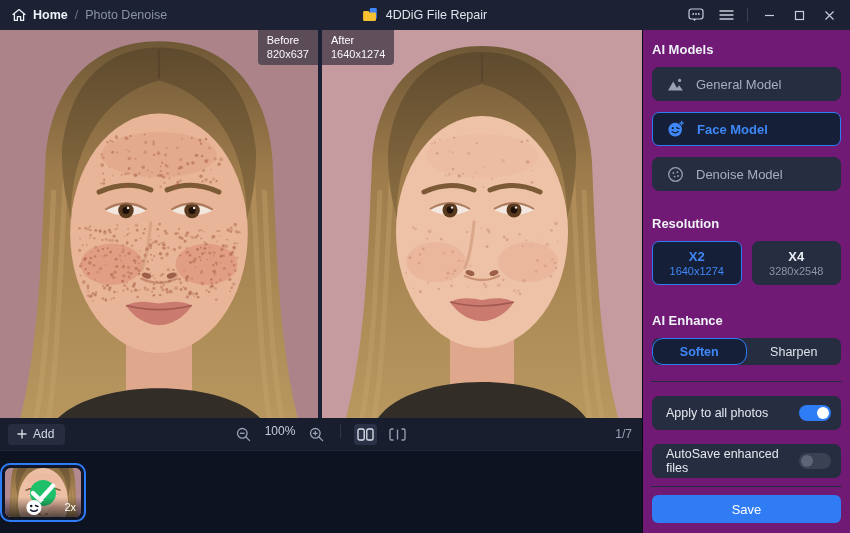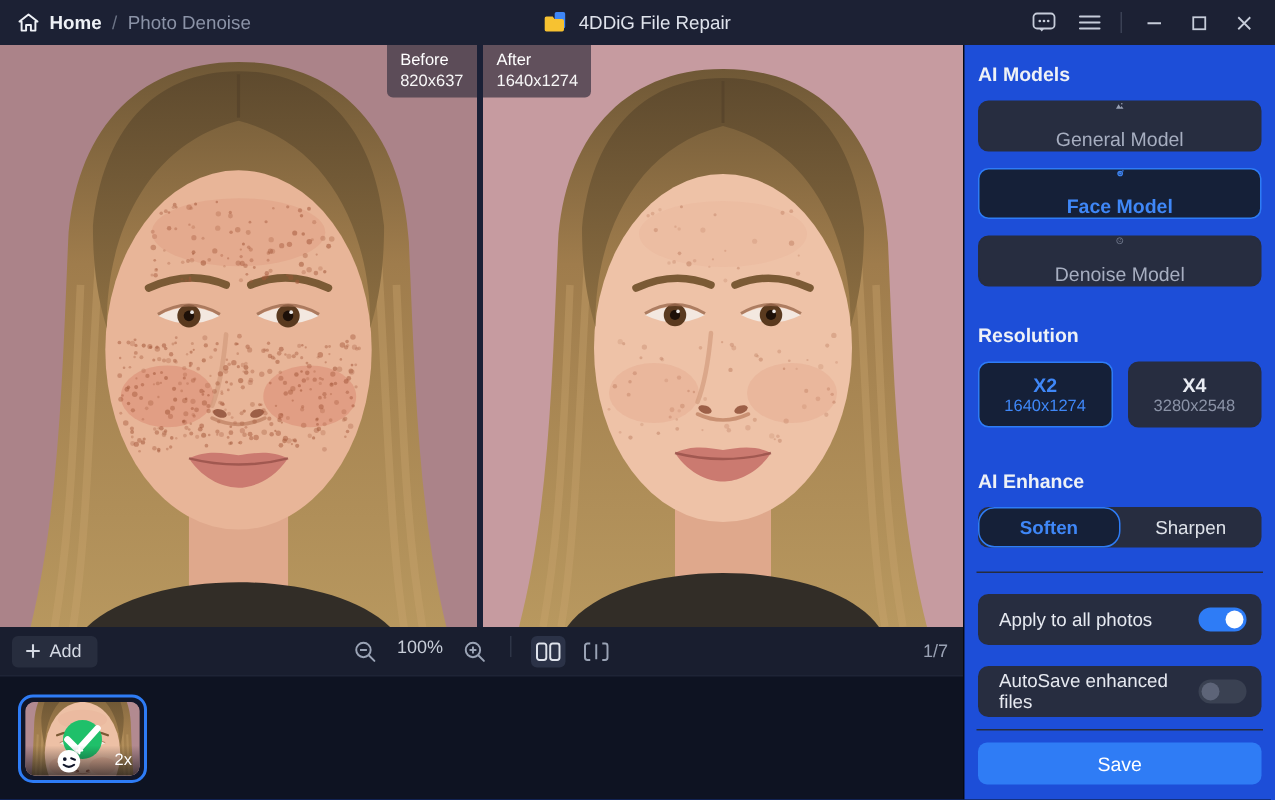--- a/index.html
+++ b/index.html
@@ -15,21 +15,21 @@
   .crumb-page { color:#8b93a7; }
   .tb-center { position:absolute; left:50%; top:0; transform:translateX(-50%); height:30px; display:flex; align-items:center; gap:7px; font-size:12.5px; color:#dfe3ec; }
   .tb-right { margin-left:auto; display:flex; align-items:center; gap:4px; padding-right:8px; }
   .tb-btn { width:26px; height:22px; display:flex; align-items:center; justify-content:center; color:#c6ccd9; font-size:13px; border-radius:4px; cursor:default; }
   .tb-sep { width:1px; height:14px; background:#3a4154; margin:0 4px; }
 
   
   .content { flex:1; display:flex; min-height:0; }
   .main { width:642px; display:flex; flex-direction:column; min-width:0; }
   .v-divider { width:1px; background:#060a14; }
-  .panel { flex:1; background:#1d4ed8; padding:12px 9px 10px 9px; display:flex; flex-direction:column; }
+  .panel { flex:1; background:#701a75; padding:12px 9px 10px 9px; display:flex; flex-direction:column; }
 
   
   .viewer { height:388px; display:flex; background:#1d4ed8; position:relative; }
   .pane { position:relative; overflow:hidden; }
   .pane.before { width:318px; }
   .pane-gap { width:4px; background:#1a2036; }
   .pane.after { flex:1; }
   .pane svg { width:100%; height:100%; display:block; }
   .badge { position:absolute; top:0; background:rgba(74,63,77,0.82); color:#fff; font-size:11px; line-height:14px; padding:3px 9px 4px 9px; }
   .badge.right { right:0; border-bottom-left-radius:4px; }
@@ -41,30 +41,30 @@
   .add-btn { margin-left:8px; background:#272d3e; color:#d4d9e3; border:none; border-radius:4px; font-size:12px; padding:3px 11px 4px 9px; display:flex; align-items:center; gap:6px; cursor:default; font-family:inherit; }
   .tool-center { position:absolute; left:50%; transform:translateX(-50%); display:flex; gap:9px; }
   .icon-btn { background:none; border:none; display:flex; align-items:center; justify-content:center; padding:3px; border-radius:4px; cursor:default; }
   .icon-btn.selected { background:#2b3247; }
   .zoom-level { font-size:12px; color:#c7cdd8; min-width:34px; text-align:center; }
   .tool-sep { width:1px; height:14px; background:#2e3547; margin:0 4px; }
   .page-ind { position:absolute; right:10px; font-size:12px; color:#9aa2b4; }
 
   
   .filmstrip { flex:1; background:#0e1322; border-top:1px solid #1e2436; position:relative; }
-  .thumb { position:absolute; left:12px; top:12px; width:86px; height:59px; border:2px solid #2e7cf6; border-radius:10px; padding:3px; background:#10162a; cursor:default; }
+  .thumb { position:absolute; left:0; top:12px; width:86px; height:59px; border:2px solid #2e7cf6; border-radius:10px; padding:3px; background:#10162a; cursor:default; }
   .thumb-img { position:relative; width:100%; height:100%; border-radius:6px; overflow:hidden; background:#b28a90; }
   .thumb-img svg { width:100%; height:100%; display:block; }
   .check { position:absolute; left:50%; top:50%; transform:translate(-50%,-50%); width:26px; height:26px; border-radius:50%; background:#1fc06a; display:flex; align-items:center; justify-content:center; }
   .thumb-meta { position:absolute; left:0; right:0; bottom:0; height:20px; background:linear-gradient(transparent, rgba(10,10,16,0.65)); display:flex; align-items:center; gap:5px; padding:0 5px; }
   .thumb-meta span { color:#fff; font-size:11px; }
 
   
   .sec-h { font-size:13px; font-weight:700; color:#eef1f6; margin-bottom:10px; }
-  .model-btn { height:34px; background:#272d40; border:1px solid #272d40; border-radius:7px; display:flex; align-items:center; gap:12px; padding:0 14px; margin-bottom:11px; cursor:default; font-family:inherit;flex-direction:column; }
+  .model-btn { height:34px; background:#272d40; border:1px solid #272d40; border-radius:7px; display:flex; align-items:center; gap:12px; padding:0 14px; margin-bottom:11px; cursor:default; font-family:inherit; }
   .model-btn .m-label { font-size:13px; color:#a7aec0; }
   .model-btn.selected { background:#152038; border-color:#2e7cf6; }
   .model-btn.selected .m-label { color:#3f87f7; font-weight:700; }
   .res-row { display:flex; gap:10px; margin-bottom:0; }
   .res-btn { flex:1; height:44px; border-radius:7px; background:#272d40; border:1px solid #272d40; display:flex; flex-direction:column; align-items:center; justify-content:center; gap:1px; cursor:default; font-family:inherit; }
   .res-btn .r-label { font-size:13px; color:#e9ecf3; font-weight:700; }
   .res-btn .r-size { font-size:11px; color:#8b93a7; }
   .res-btn.selected { background:#152038; border-color:#2e7cf6; }
   .res-btn.selected .r-label, .res-btn.selected .r-size { color:#3f87f7; font-weight:400; }
   .res-btn.selected .r-label { font-weight:700; }

